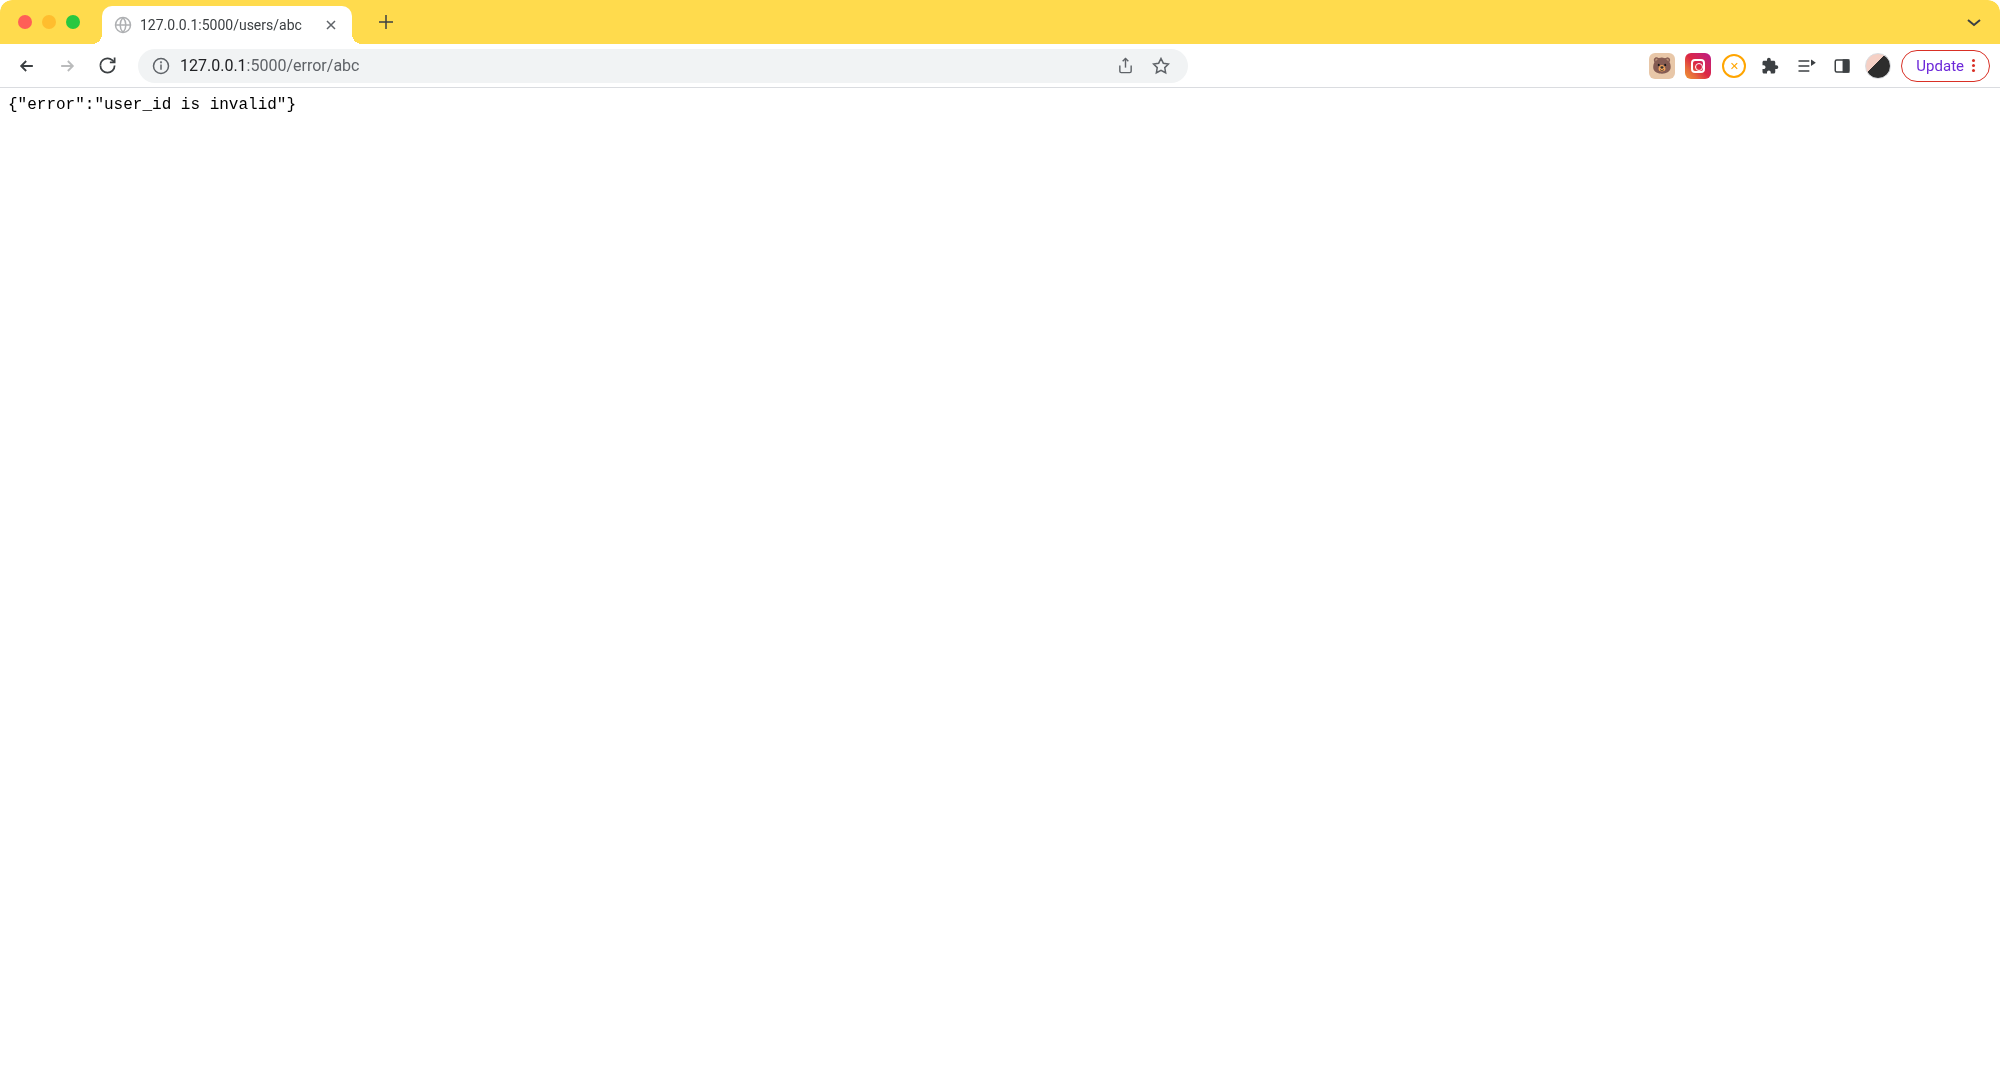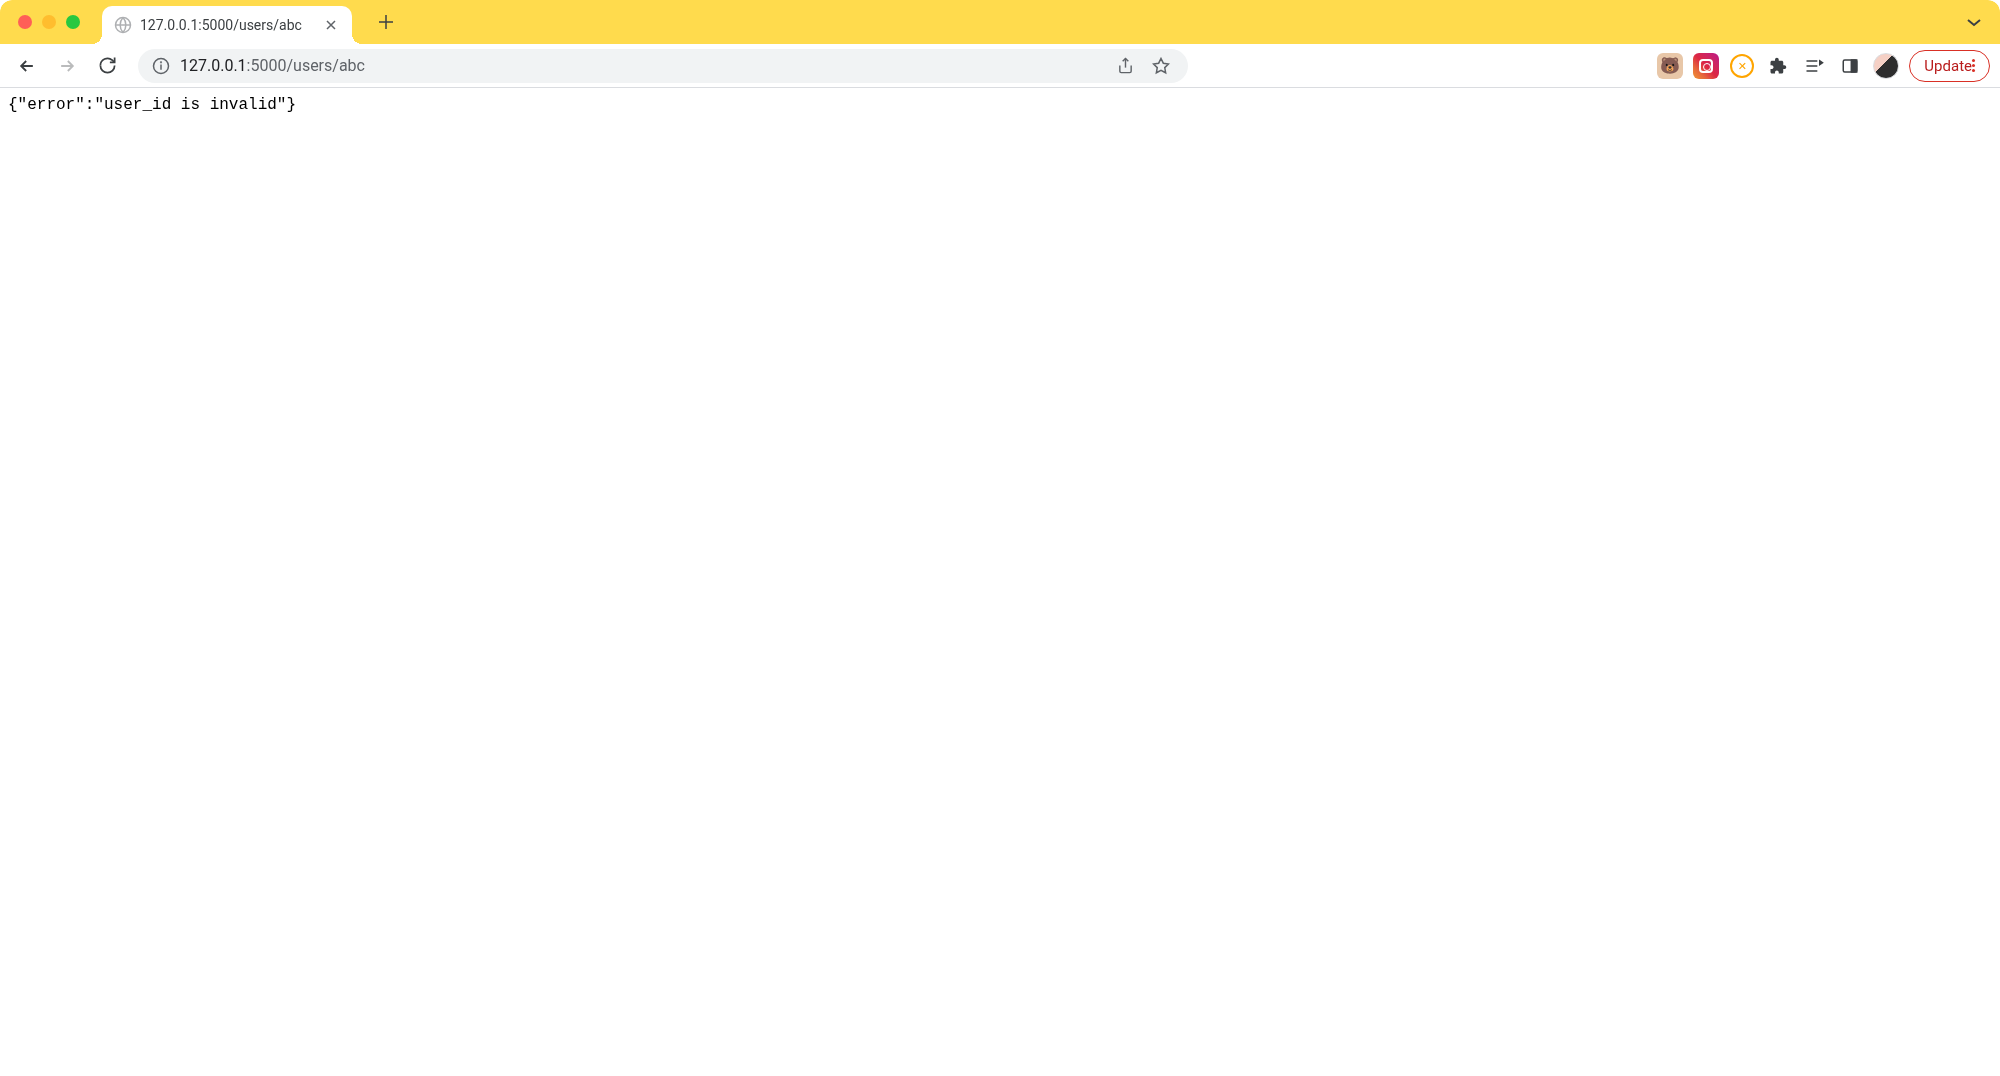--- a/index.html
+++ b/index.html
@@ -261,24 +261,25 @@
       width: 26px;
       height: 26px;
       border-radius: 50%;
       background: linear-gradient(135deg, #f5d0c5 40%, #2d2d2d 40%);
       border: 1px solid #dadce0;
     }
     
     .update-btn {
       display: flex;
       align-items: center;
+      gap: 8px;
       padding: 6px 14px;
       border: 1px solid #d93025;
       border-radius: 18px;
-      color: #b91c1c;
+      color: #6d28d9;
       font-size: 15px;
       cursor: pointer;
       background: #fff;
     }
     
     .update-dots {
       display: flex;
       flex-direction: column;
       gap: 2px;
     }
@@ -360,21 +361,21 @@
 
   <div class="address-bar">
     <span class="site-info-icon">
       <svg width="18" height="18" viewBox="0 0 24 24" fill="none" stroke="#5f6368" stroke-width="2">
         <circle cx="12" cy="12" r="10"></circle>
         <line x1="12" y1="10" x2="12" y2="17"></line>
         <circle cx="12" cy="7" r="0.5" fill="#5f6368"></circle>
       </svg>
     </span>
     <span class="url-text">
-      <span class="host">127.0.0.1</span><span class="path">:5000/users/abc</span>
+      <span class="host">127.0.0.1</span><span class="path">:5000/error/abc</span>
     </span>
     <span class="address-action">
       <svg width="17" height="17" viewBox="0 0 24 24" fill="none" stroke="#5f6368" stroke-width="2">
         <path d="M4 12v8a2 2 0 0 0 2 2h12a2 2 0 0 0 2-2v-8"></path>
         <polyline points="16 6 12 2 8 6"></polyline>
         <line x1="12" y1="2" x2="12" y2="15"></line>
       </svg>
     </span>
     <span class="address-action">
       <svg width="18" height="18" viewBox="0 0 24 24" fill="none" stroke="#5f6368" stroke-width="2">

